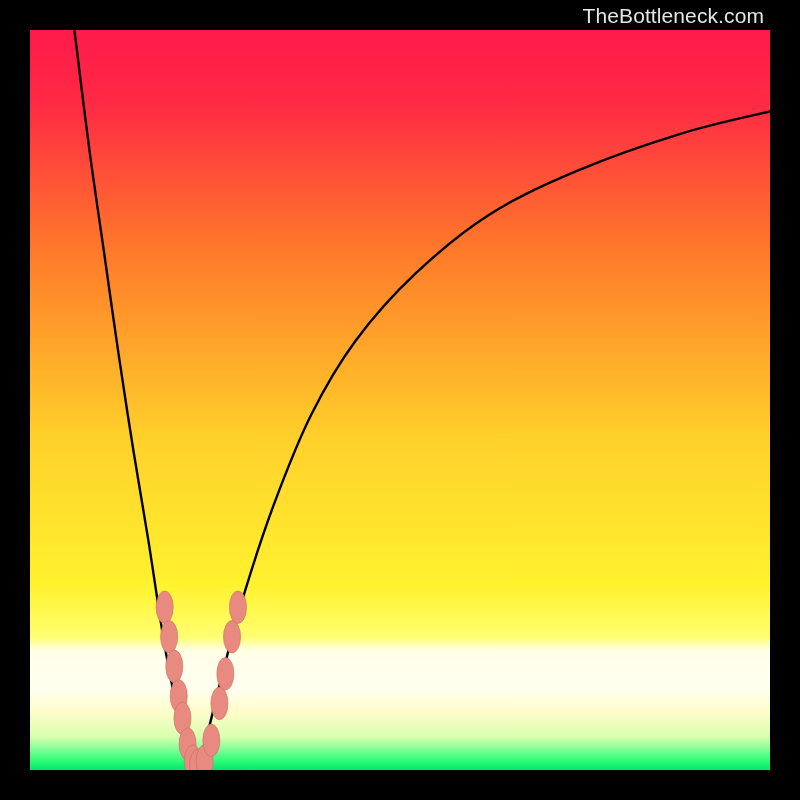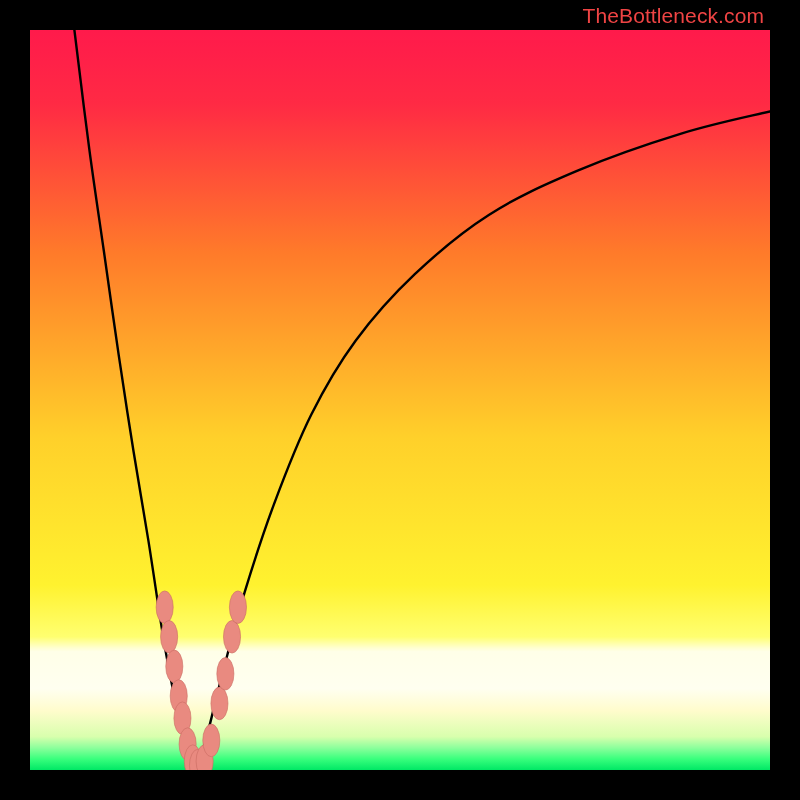--- a/index.html
+++ b/index.html
@@ -23,21 +23,21 @@
     position: absolute;
     left: 0;
     top: 0;
     width: 100%;
     height: 100%;
   }
   .watermark {
     position: absolute;
     top: 4px;
     right: 36px;
-    color: #ef4444;
+    color: #e5e5e5;
     font-size: 21px;
     font-weight: 500;
     letter-spacing: 0.1px;
     z-index: 20;
   }
   svg.curve-layer {
     position: absolute;
     left: 0;
     top: 0;
     width: 100%;

